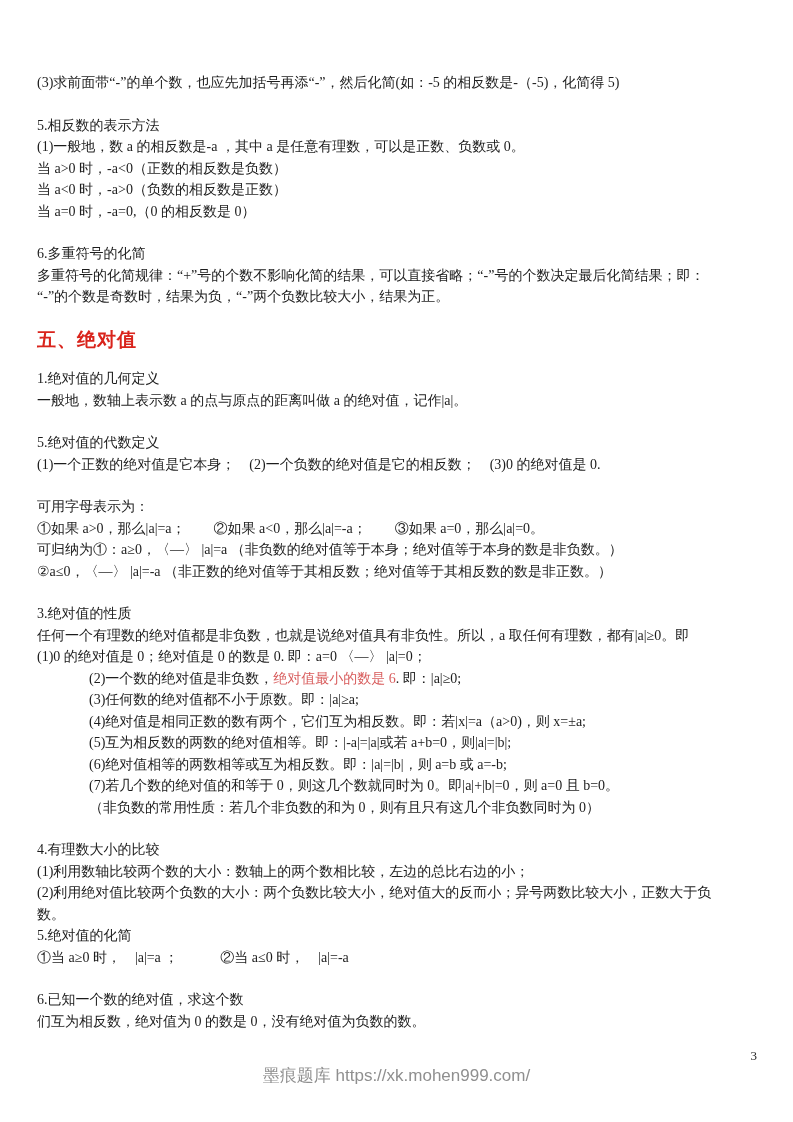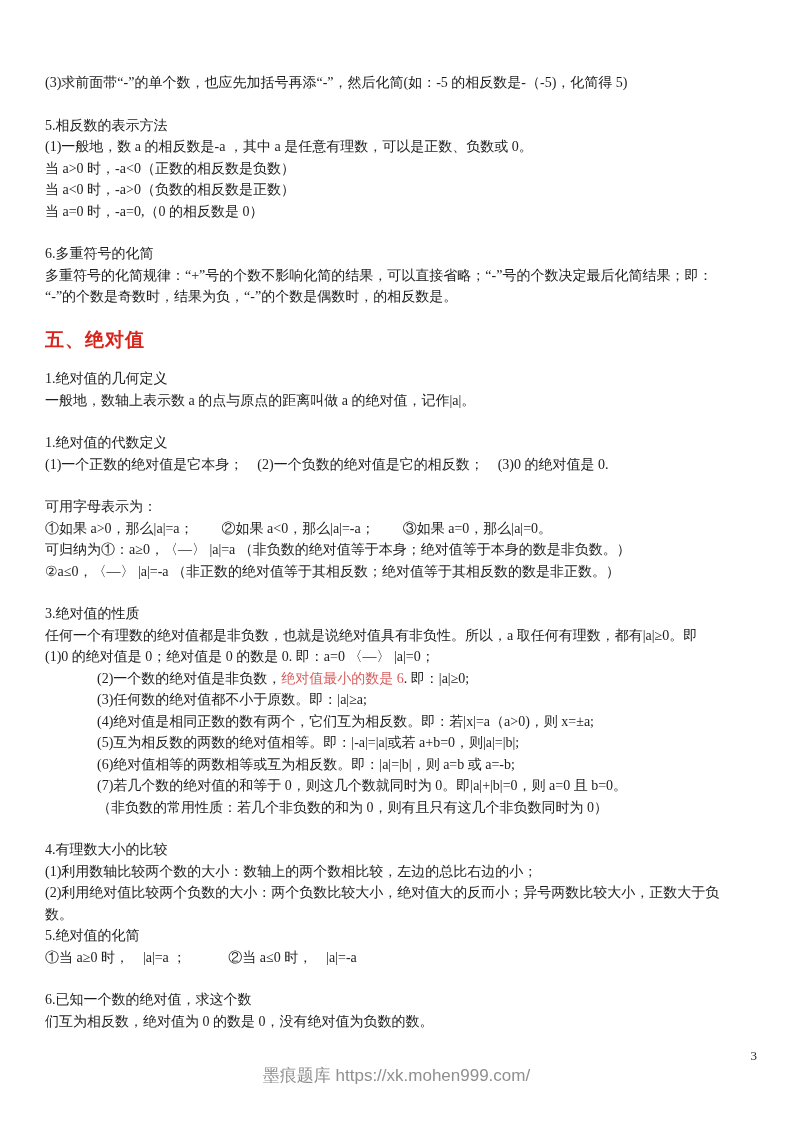--- a/index.html
+++ b/index.html
@@ -2,21 +2,21 @@
 <html><head>
 <meta charset="utf-8">
 <style>
   html,body{margin:0;padding:0;}
   body{
     width:793px;height:1122px;background:#ffffff;position:relative;
     font-family:"Liberation Serif","DejaVu Serif",serif;
     color:#1c1c1c;overflow:hidden;
   }
   .content{
-    position:absolute;left:45px;top:72px;width:716px;
+    position:absolute;left:37px;top:72px;width:716px;
     font-size:14px;line-height:21.5px;
   }
   .block{margin:0 0 21px 0;}
   .heading-block{
     margin:12px 0 18px 0;
     font-family:"Liberation Sans","DejaVu Sans",sans-serif;
     font-size:19px;font-weight:bold;letter-spacing:1px;
   }
   .mt10{margin-top:10px;}
   .line{white-space:pre-wrap;}
@@ -43,29 +43,29 @@
     <div class="block">
       <div class="line"><span>5.相反数的表示方法</span></div>
       <div class="line"><span>(1)一般地，数 a 的相反数是-a ，其中 a 是任意有理数，可以是正数、负数或 0。</span></div>
       <div class="line"><span>当 a&gt;0 时，-a&lt;0（正数的相反数是负数）</span></div>
       <div class="line"><span>当 a&lt;0 时，-a&gt;0（负数的相反数是正数）</span></div>
       <div class="line"><span>当 a=0 时，-a=0,（0 的相反数是 0）</span></div>
     </div>
     <div class="block">
       <div class="line"><span>6.多重符号的化简</span></div>
       <div class="line"><span>多重符号的化简规律：“+”号的个数不影响化简的结果，可以直接省略；“-”号的个数决定最后化简结果；即：</span></div>
-      <div class="line"><span>“-”的个数是奇数时，结果为负，“-”的个数是偶数时，的相反数是。</span></div>
+      <div class="line"><span>“-”的个数是奇数时，结果为负，“-”两个负数比较大小，结果为正。</span></div>
     </div>
     <div class="block heading-block" style="color: rgb(217, 36, 28);">五、绝对值</div>
     <div class="block">
       <div class="line"><span>1.绝对值的几何定义</span></div>
       <div class="line"><span>一般地，数轴上表示数 a 的点与原点的距离叫做 a 的绝对值，记作|a|。</span></div>
     </div>
     <div class="block">
-      <div class="line"><span>1.绝对值的代数定义</span></div>
+      <div class="line"><span>5.绝对值的代数定义</span></div>
       <div class="line"><span>(1)一个正数的绝对值是它本身；　(2)一个负数的绝对值是它的相反数；　(3)0 的绝对值是 0.</span></div>
     </div>
     <div class="block">
       <div class="line"><span>可用字母表示为：</span></div>
       <div class="line"><span>①如果 a&gt;0，那么|a|=a；　　②如果 a&lt;0，那么|a|=-a；　　③如果 a=0，那么|a|=0。</span></div>
       <div class="line"><span>可归纳为①：a≥0，〈—〉 |a|=a （非负数的绝对值等于本身；绝对值等于本身的数是非负数。）</span></div>
       <div class="line"><span>②a≤0，〈—〉 |a|=-a （非正数的绝对值等于其相反数；绝对值等于其相反数的数是非正数。）</span></div>
     </div>
     <div class="block">
       <div class="line"><span>3.绝对值的性质</span></div>

